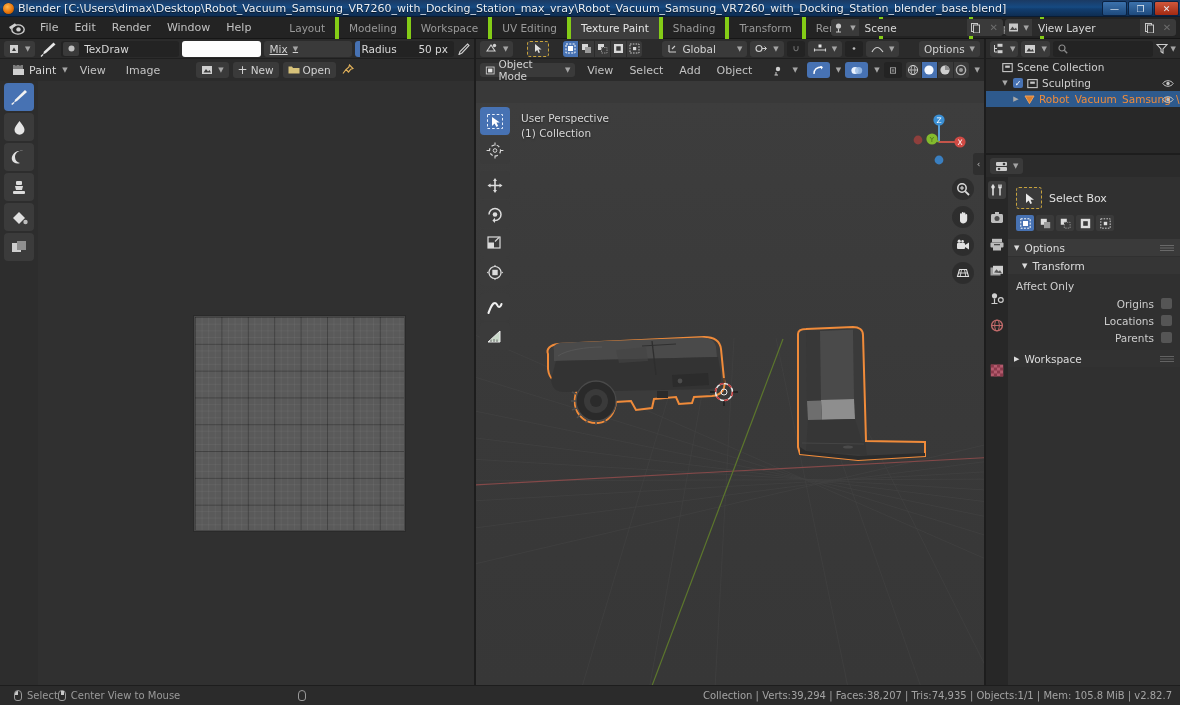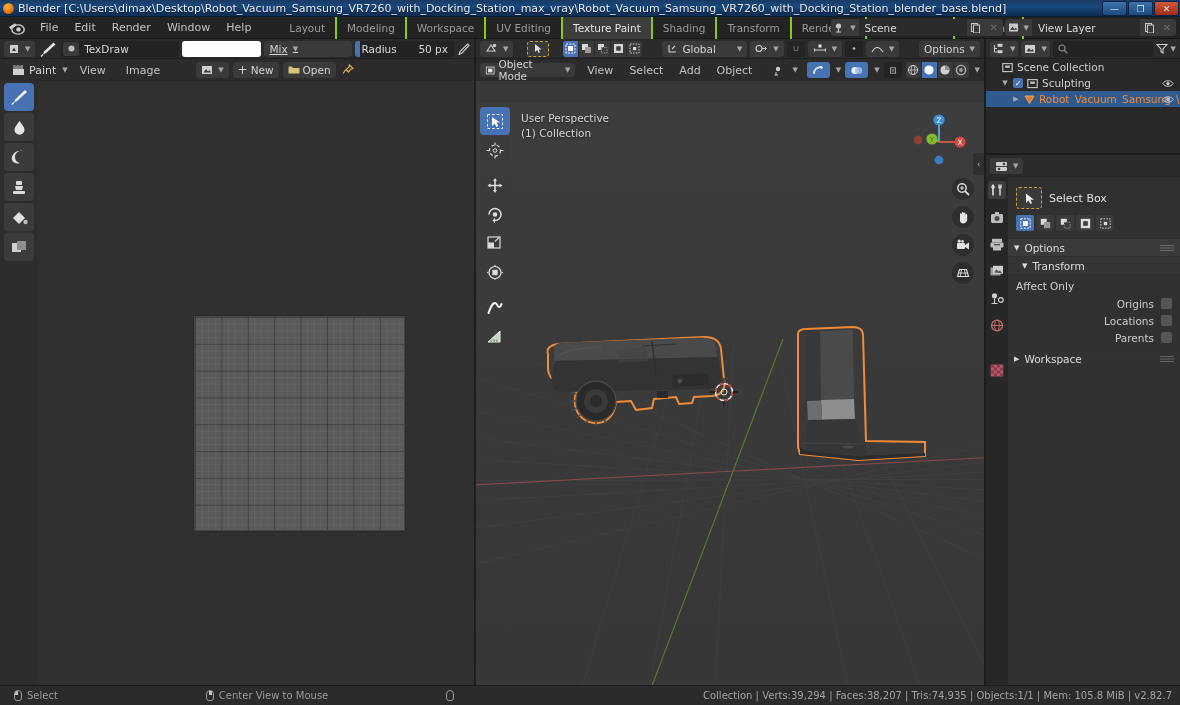--- a/index.html
+++ b/index.html
@@ -47,21 +47,21 @@
     border-bottom: 1px solid #161616;
   }
   .blender-logo { width: 20px; height: 16px; margin-left: 6px; margin-right: 6px; display:flex; align-items:center; justify-content:center;}
   .menu-item {
     padding: 2px 8px; font-size: 11px; color: #c2c2c2; cursor: default; border-radius: 2px;
   }
   .ws-tabs { display: flex; align-items: flex-end; height: 22px; margin-left: 20px; }
   .ws-tab {
     padding: 4px 10px 4px 10px; font-size: 10.5px; color: #9a9a9a;
     height: 22px; display: flex; align-items: center;
-    border-right: 2px solid #84cc16;
+    border-right: 4px solid #84cc16;
   }
   .ws-tab.active { background: #3d3d3d; color: #e6e6e6; }
   .ws-plus { padding: 0 10px; color: #9a9a9a; font-size: 13px; display:flex; align-items:center; height:22px;}
   .topbar-right { position: absolute; right: 4px; top: 2px; display: flex; align-items: center; gap: 2px; }
   .id-block { display: flex; align-items: center; background: #1d1d1d; border-radius: 3px; height: 17px; }
   .id-icon {
     display: flex; align-items: center; gap: 2px; background: #3a3a3a;
     border-radius: 3px 0 0 3px; padding: 0 3px; height: 17px; color:#c8c8c8;
   }
   .id-name {
@@ -1023,21 +1023,21 @@
         </span>
       </div>
     </div>
   </div>
 
   <div class="statusbar">
     <div class="sb-item" style="margin-left:14px;">
       <span class="mouse-ico l"></span>
       <span>Select</span>
     </div>
-    <div class="sb-item" style="margin-left:148px;">
+    <div class="sb-item" style="">
       <span class="mouse-ico m"></span>
       <span>Center View to Mouse</span>
     </div>
     <div class="sb-item" style="margin-left:118px;">
       <span class="mouse-ico"></span>
     </div>
     <div class="sb-right">Collection | Verts:39,294 | Faces:38,207 | Tris:74,935 | Objects:1/1 | Mem: 105.8 MiB | v2.82.7</div>
   </div>
 
 </div>

